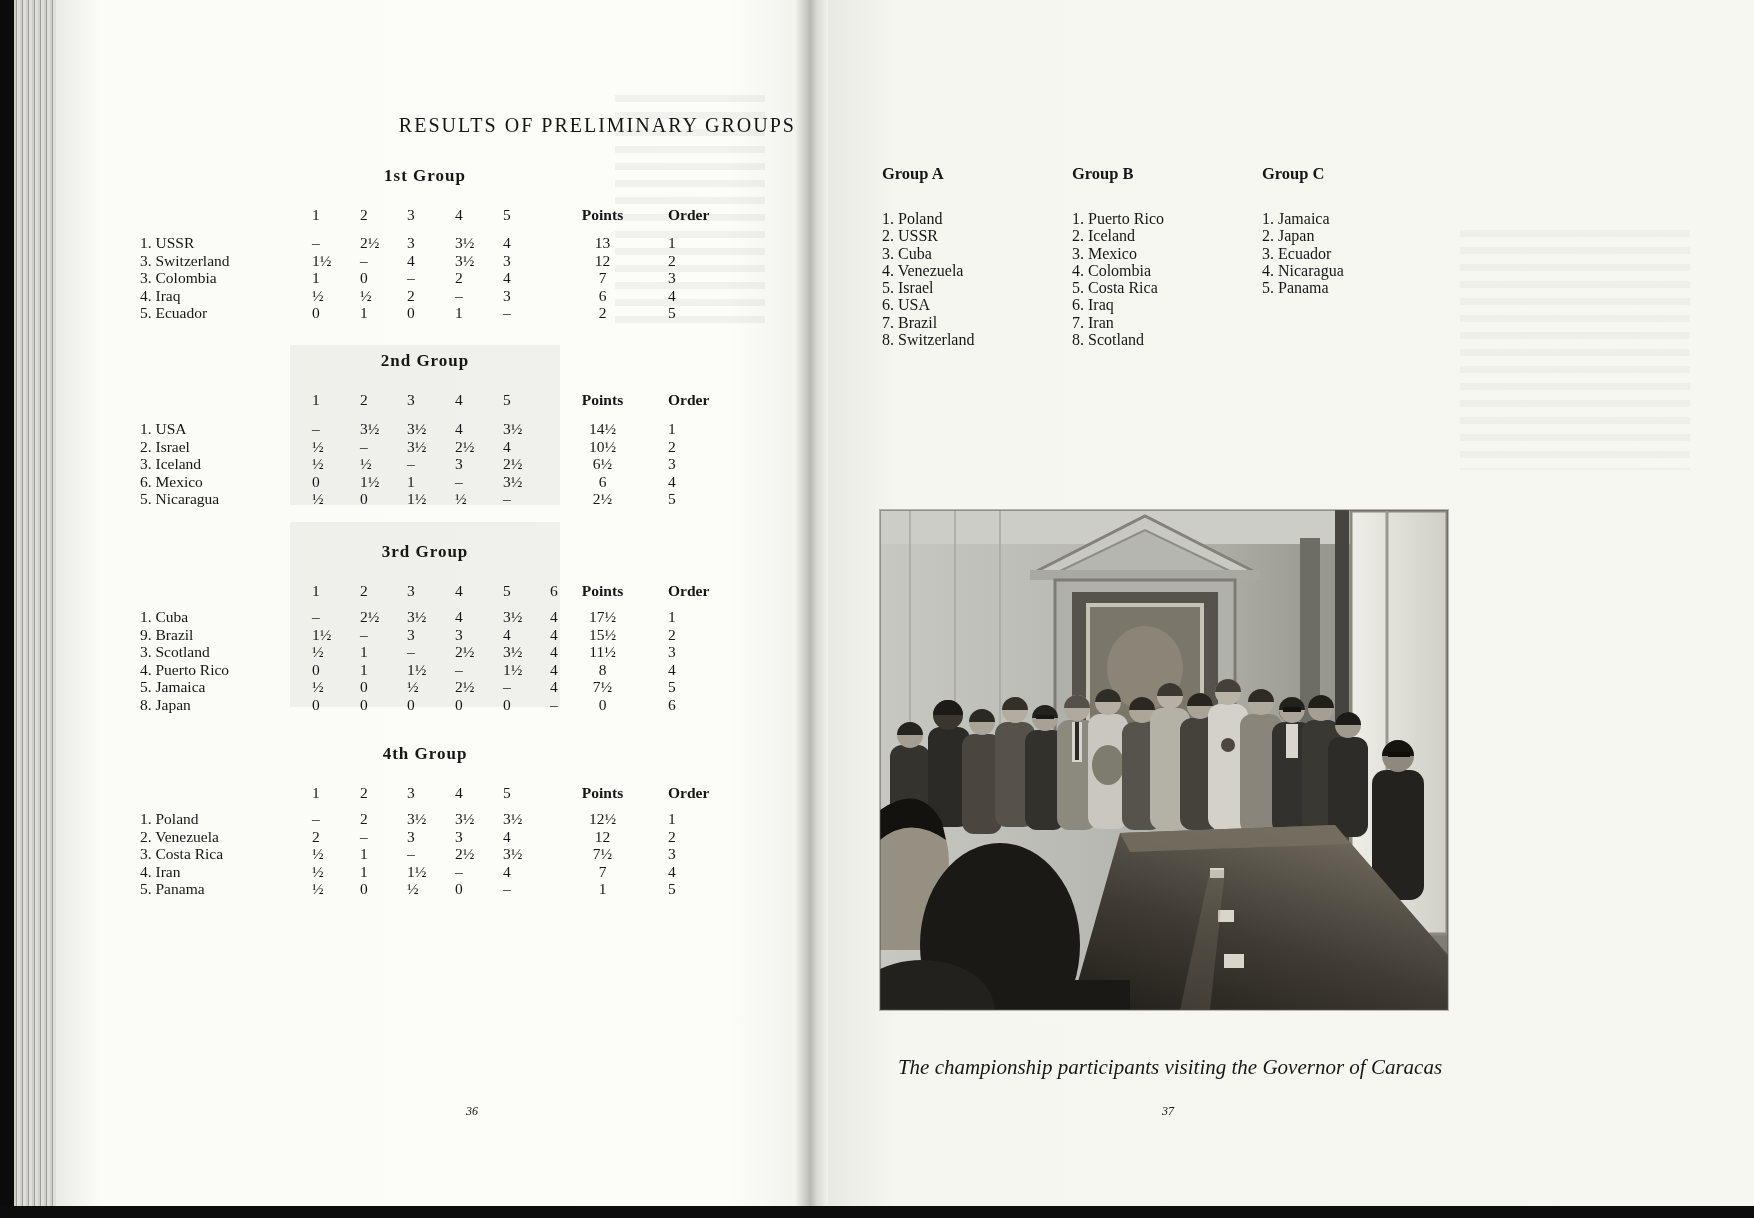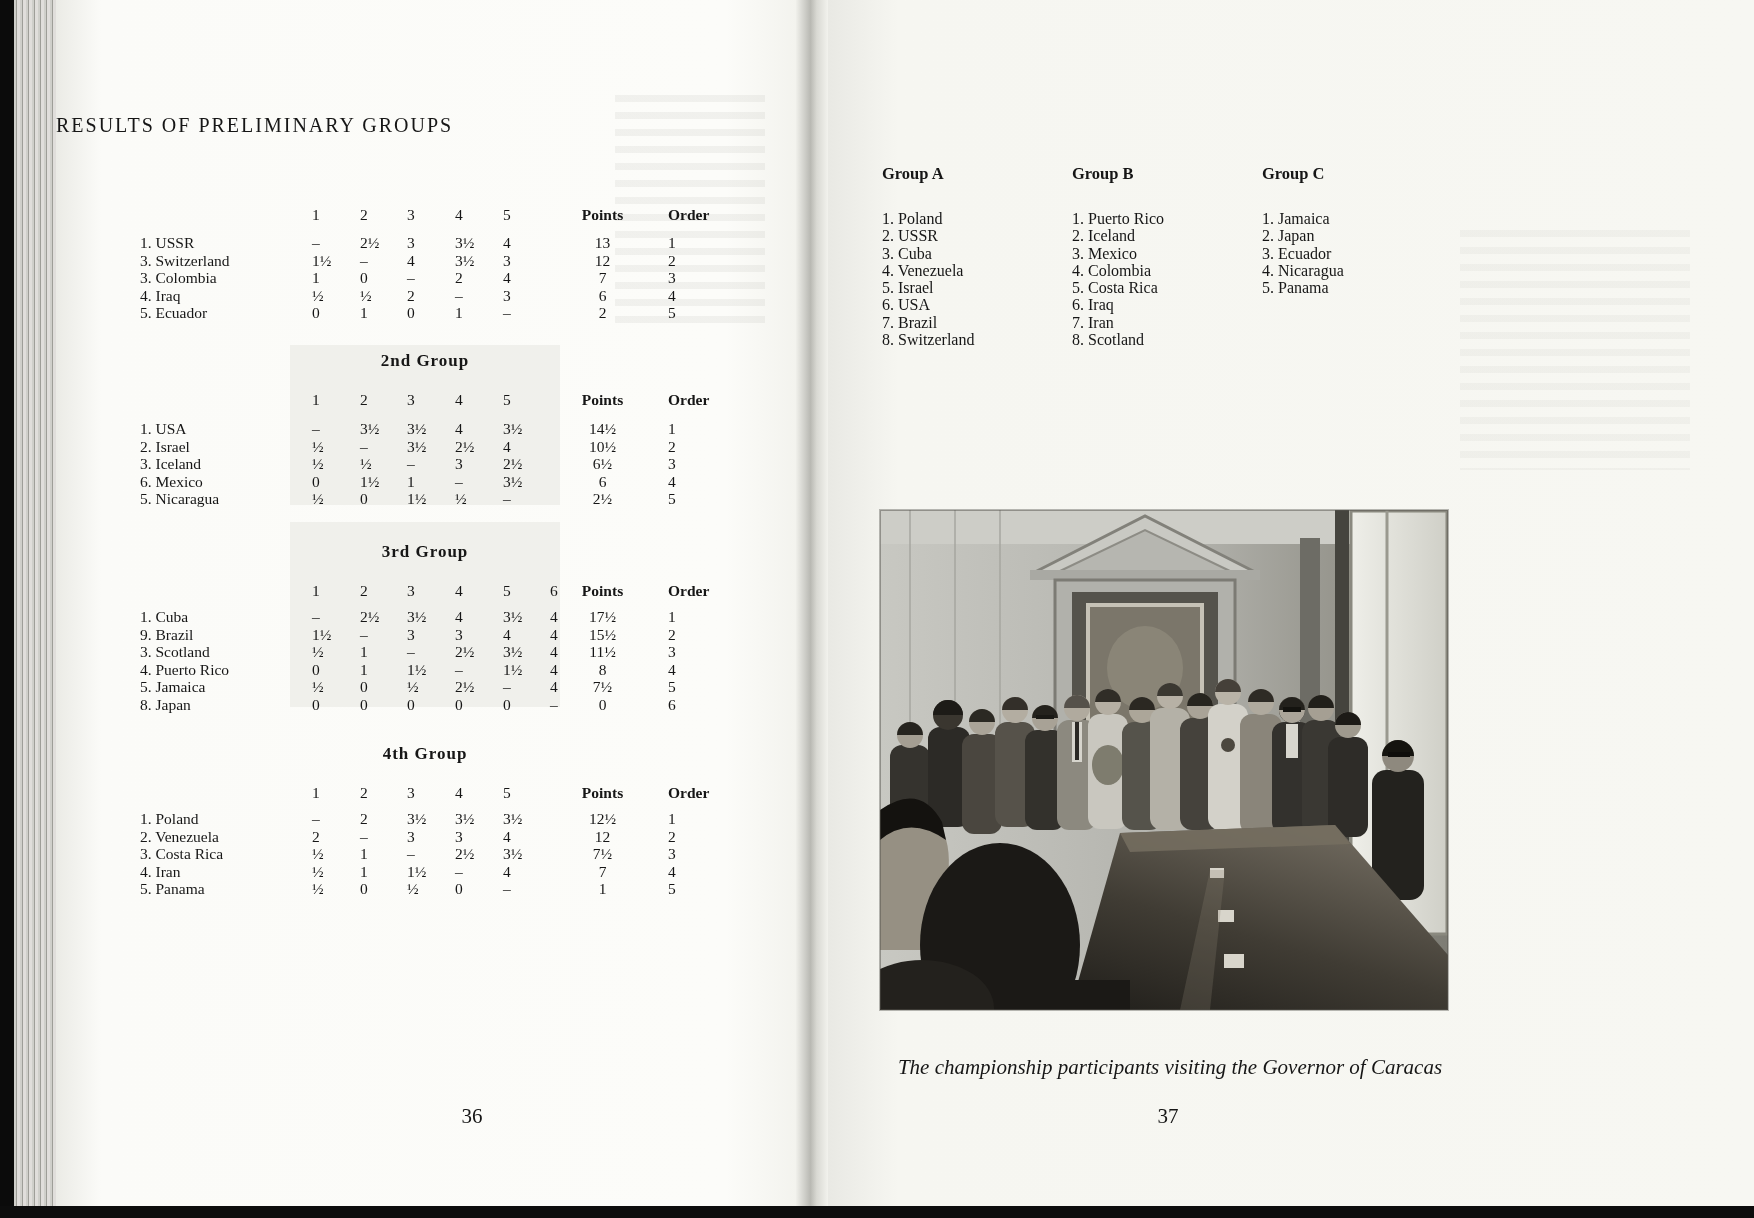--- a/index.html
+++ b/index.html
@@ -15,42 +15,42 @@
   .gutter{position:absolute;left:796px;top:0;width:32px;height:1218px;
     background:linear-gradient(90deg,#f0f0eb 0,#b9b9b3 45%,#d9d9d3 65%,#f2f2ed 100%);}
   .page-right{position:absolute;left:828px;top:0;width:926px;height:1218px;
     background:linear-gradient(90deg,#e9e9e4 0,#f6f6f1 70px,#f7f7f2 100%);}
   .bottom-strip{position:absolute;left:0;top:1206px;width:1754px;height:12px;background:#0d0d0d;}
   .ghost-block{position:absolute;background:#e3e3db;opacity:0.45;}
   .ghost-lines{position:absolute;opacity:0.10;
     background:repeating-linear-gradient(180deg,#8a8a82 0 7px,transparent 7px 17px);}
 
   
-  .ltitle{position:absolute;left:56px;top:114px;width:740px;text-align:left;
+  .ltitle{position:absolute;left:56px;top:114px;width:740px;text-align:right;
     font-size:20px;letter-spacing:2px;font-weight:500;white-space:nowrap;}
   .gheading{position:absolute;left:140px;width:570px;text-align:center;
     font-weight:bold;font-size:17px;letter-spacing:1px;}
   .ghead,.grows{position:absolute;left:140px;width:600px;font-size:15.5px;}
   .ghead{height:18px;position:absolute;}
   .ghead span,.trow span{position:absolute;white-space:nowrap;}
   .trow{position:relative;height:17.5px;}
   .tname{left:0;}
   .gcols .tc:nth-child(1){left:172px;} .gcols .tc:nth-child(2){left:220px;}
   .gcols .tc:nth-child(3){left:267px;} .gcols .tc:nth-child(4){left:315px;}
   .gcols .tc:nth-child(5){left:363px;} .gcols .tc:nth-child(6){left:410px;}
   .c0{left:172px;} .c1{left:220px;} .c2{left:267px;} .c3{left:315px;}
   .c4{left:363px;} .c5{left:410px;}
   .tpts{left:415px;width:95px;text-align:center;}
   .tord{left:528px;}
   .bold{font-weight:bold;}
   .g1h{top:166px;} .g1c{top:206px;} .g1r{top:234px;}
   .g2h{top:351px;} .g2c{top:391px;} .g2r{top:420px;}
   .g3h{top:542px;} .g3c{top:582px;} .g3r{top:608px;}
   .g4h{top:744px;} .g4c{top:784px;} .g4r{top:810px;}
-  .pagenum{position:absolute;font-size:21px;top:1104px;width:80px;text-align:center;}
+  .pagenum{position:absolute;font-size:12px;top:1104px;width:80px;text-align:center;font-style:italic;}
   .pn-left{left:432px;} .pn-right{left:1128px;}
 
   
   .rtitle{position:absolute;left:850px;top:114px;width:640px;text-align:center;
     font-size:20.5px;letter-spacing:1.5px;font-weight:bold;white-space:nowrap;}
   .fcol{position:absolute;width:180px;font-size:16px;}
   .fcol-a{left:882px;} .fcol-b{left:1072px;} .fcol-c{left:1262px;}
   .fheading{position:absolute;top:164px;font-weight:bold;font-size:16.5px;white-space:nowrap;}
   .flist{position:absolute;top:210px;line-height:17.3px;white-space:nowrap;}
   .photo-wrap{position:absolute;left:880px;top:510px;width:568px;height:500px;
@@ -69,20 +69,21 @@
   <div class="edge-black"></div>
   <div class="page-edges"></div>
   <div class="gutter"></div>
   <div class="ghost-block" style="left:290px;top:345px;width:270px;height:160px;"></div>
   <div class="ghost-block" style="left:290px;top:522px;width:270px;height:185px;"></div>
   <div class="ghost-lines" style="left:615px;top:95px;width:150px;height:230px;"></div>
   <div class="ghost-lines" style="left:1460px;top:230px;width:230px;height:240px;opacity:0.07;"></div>
 
   <div class="ltitle">RESULTS OF PRELIMINARY GROUPS</div>
 
+  <div class="gheading g1h">1st Group</div>
   <div class="ghead g1c">
     <span class="gcols">
         <span class="tc">1</span>
         <span class="tc">2</span>
         <span class="tc">3</span>
         <span class="tc">4</span>
         <span class="tc">5</span>
       </span>
     <span class="tpts bold">Points</span>
     <span class="tord bold">Order</span>

